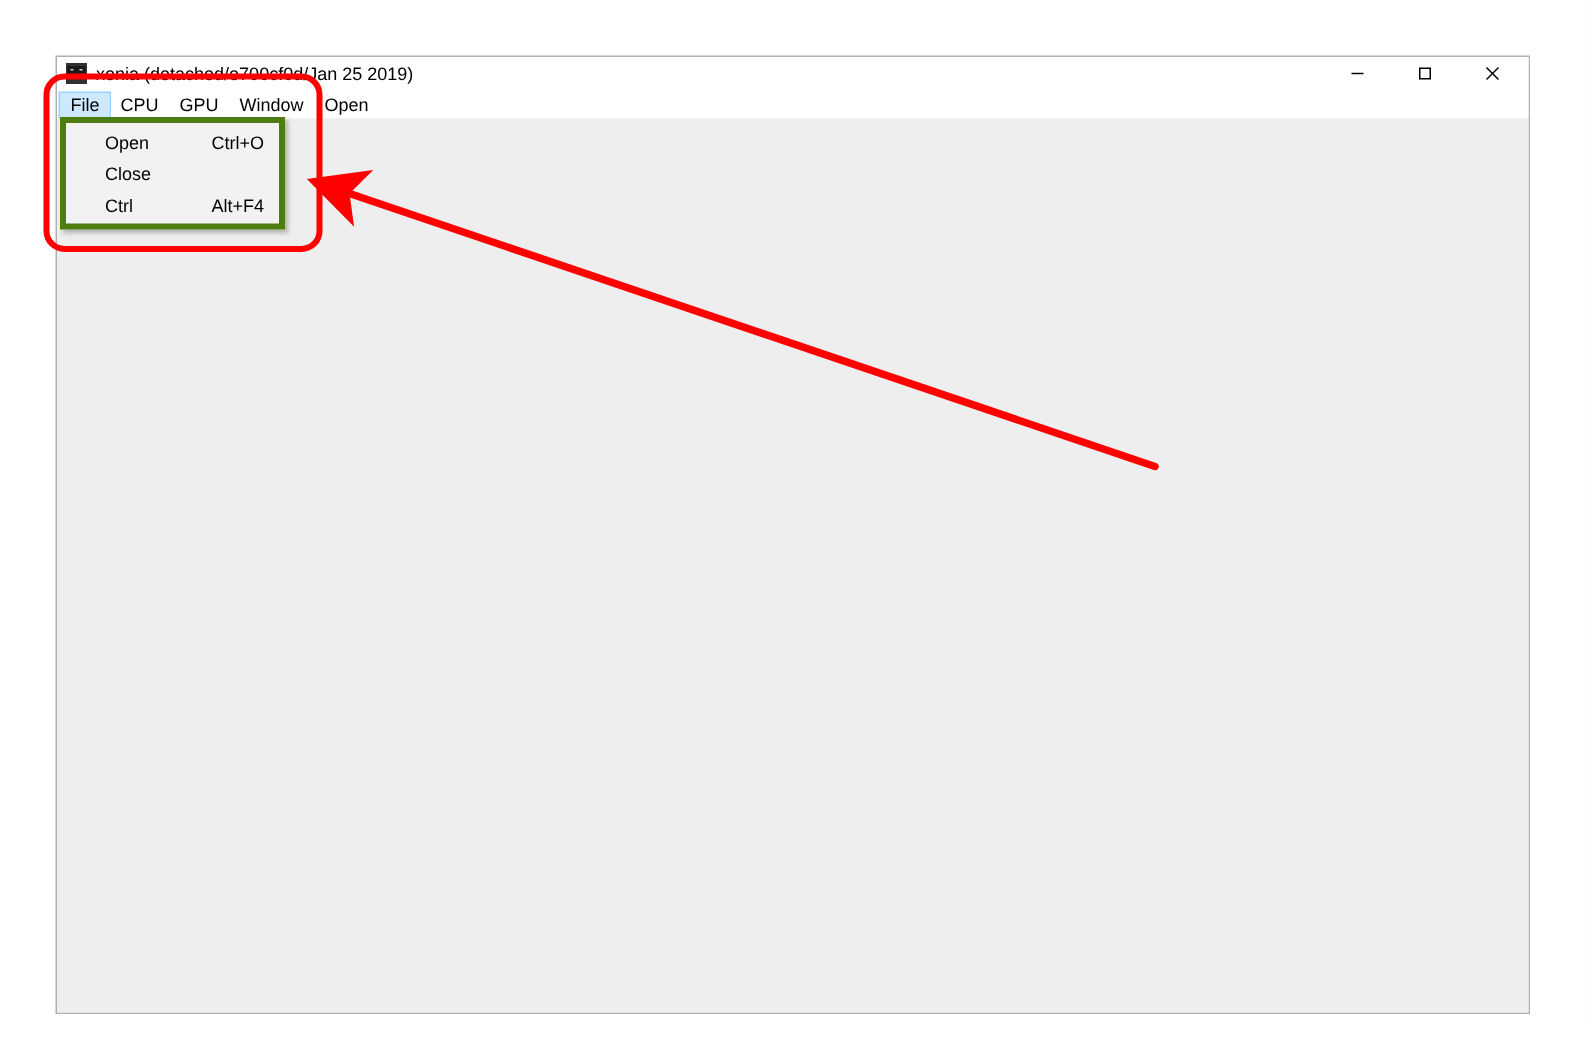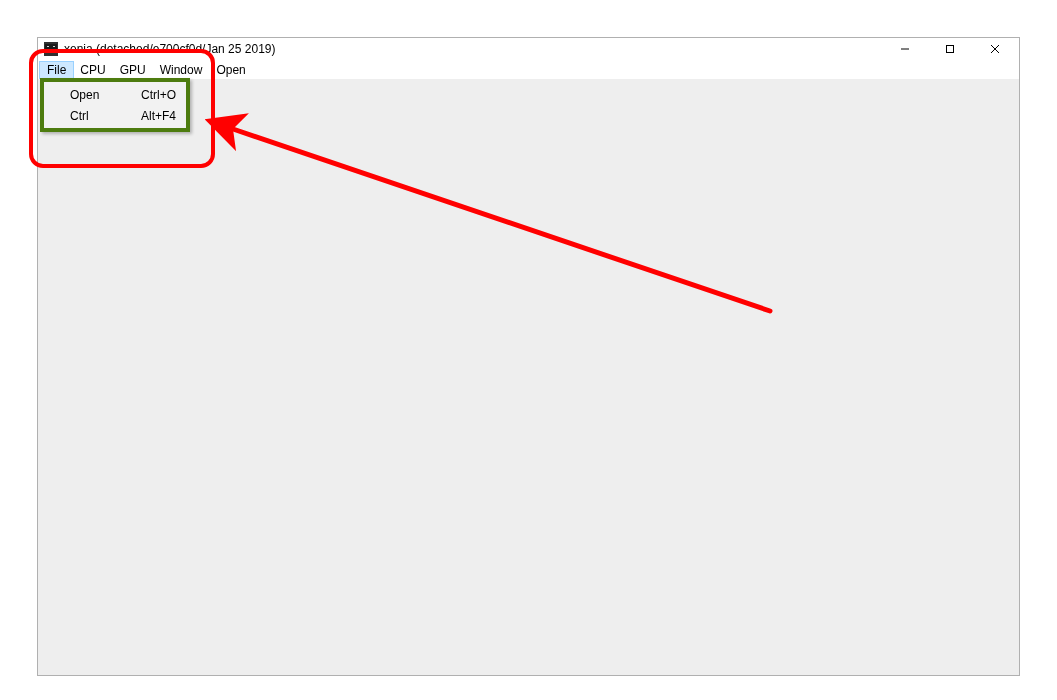--- a/index.html
+++ b/index.html
@@ -181,20 +181,24 @@
     </div>
 
     <div class="client-area"></div>
 
     <div class="dropdown">
       <div class="dropdown-item">
         <span class="label">Open</span>
         <span class="shortcut">Ctrl+O</span>
       </div>
       <div class="dropdown-item">
+        <span class="label">Close</span>
+        <span class="shortcut"></span>
+      </div>
+      <div class="dropdown-item">
         <span class="label">Ctrl</span>
         <span class="shortcut">Alt+F4</span>
       </div>
     </div>
 
   </div>
 
   <div class="annotation-box" style="left:29px; top:49px; width:186px; height:119px;"></div>
 
   <svg class="arrow-svg" width="1057" height="700">

